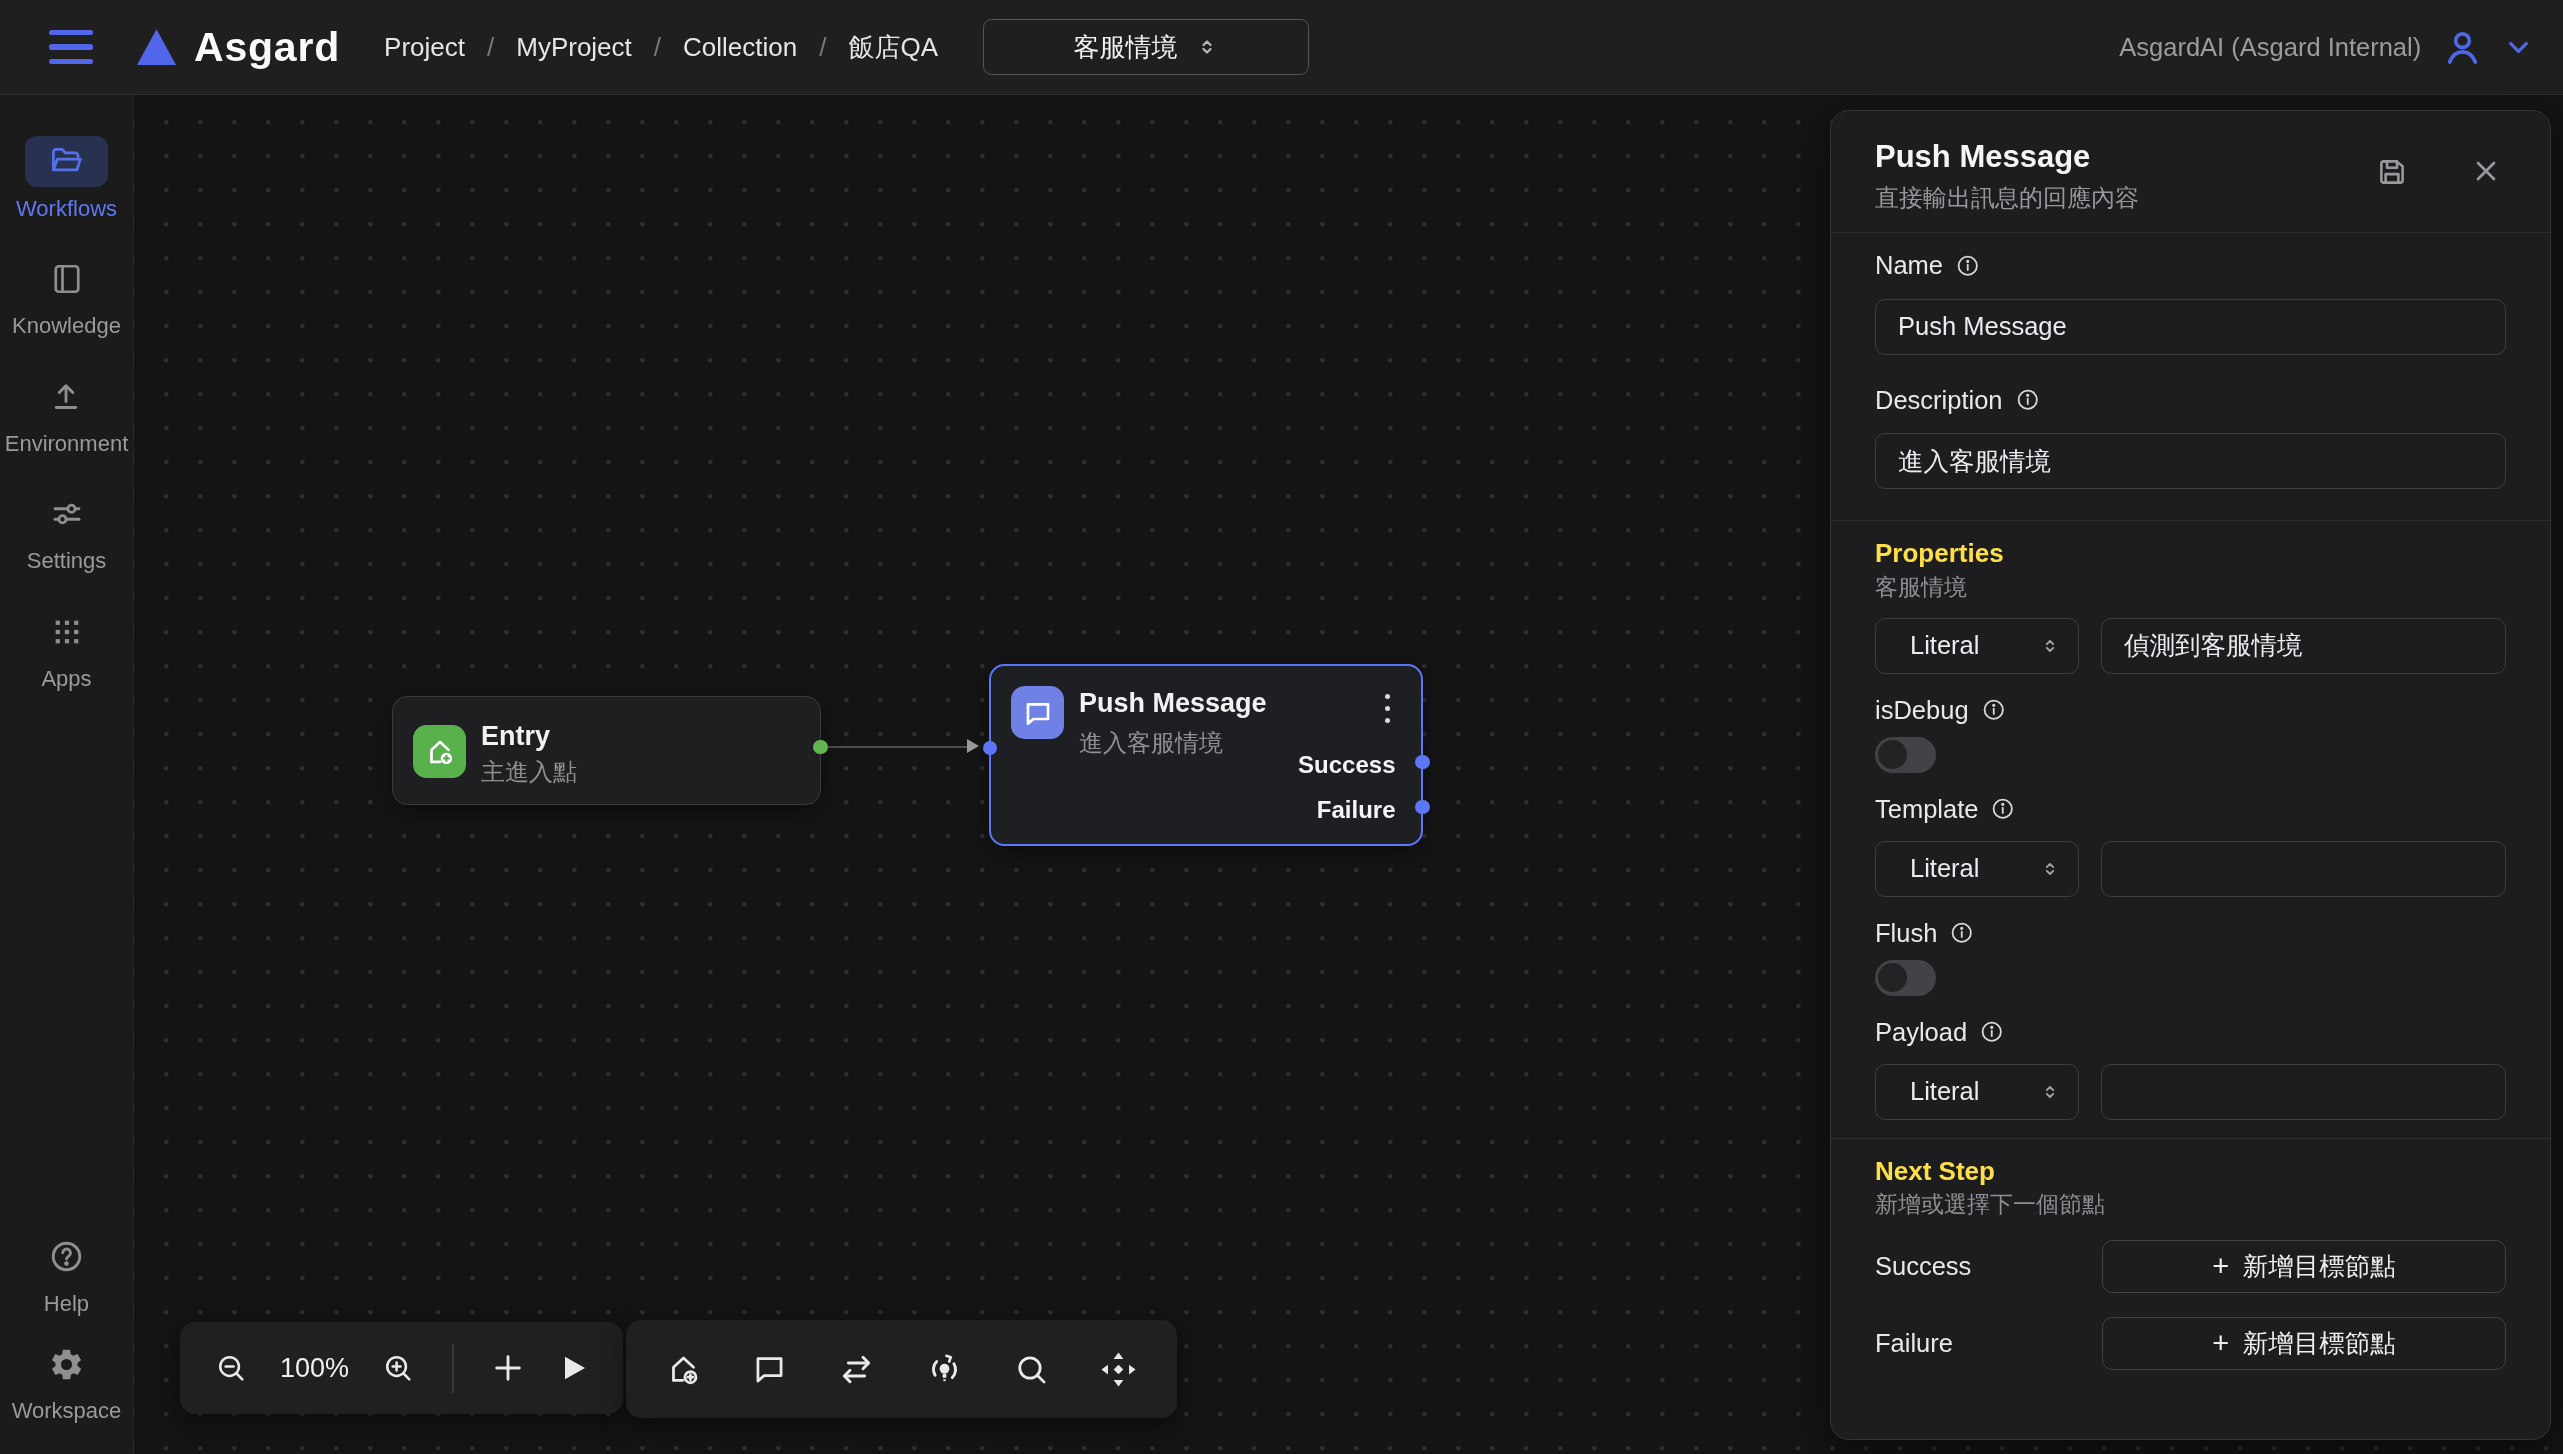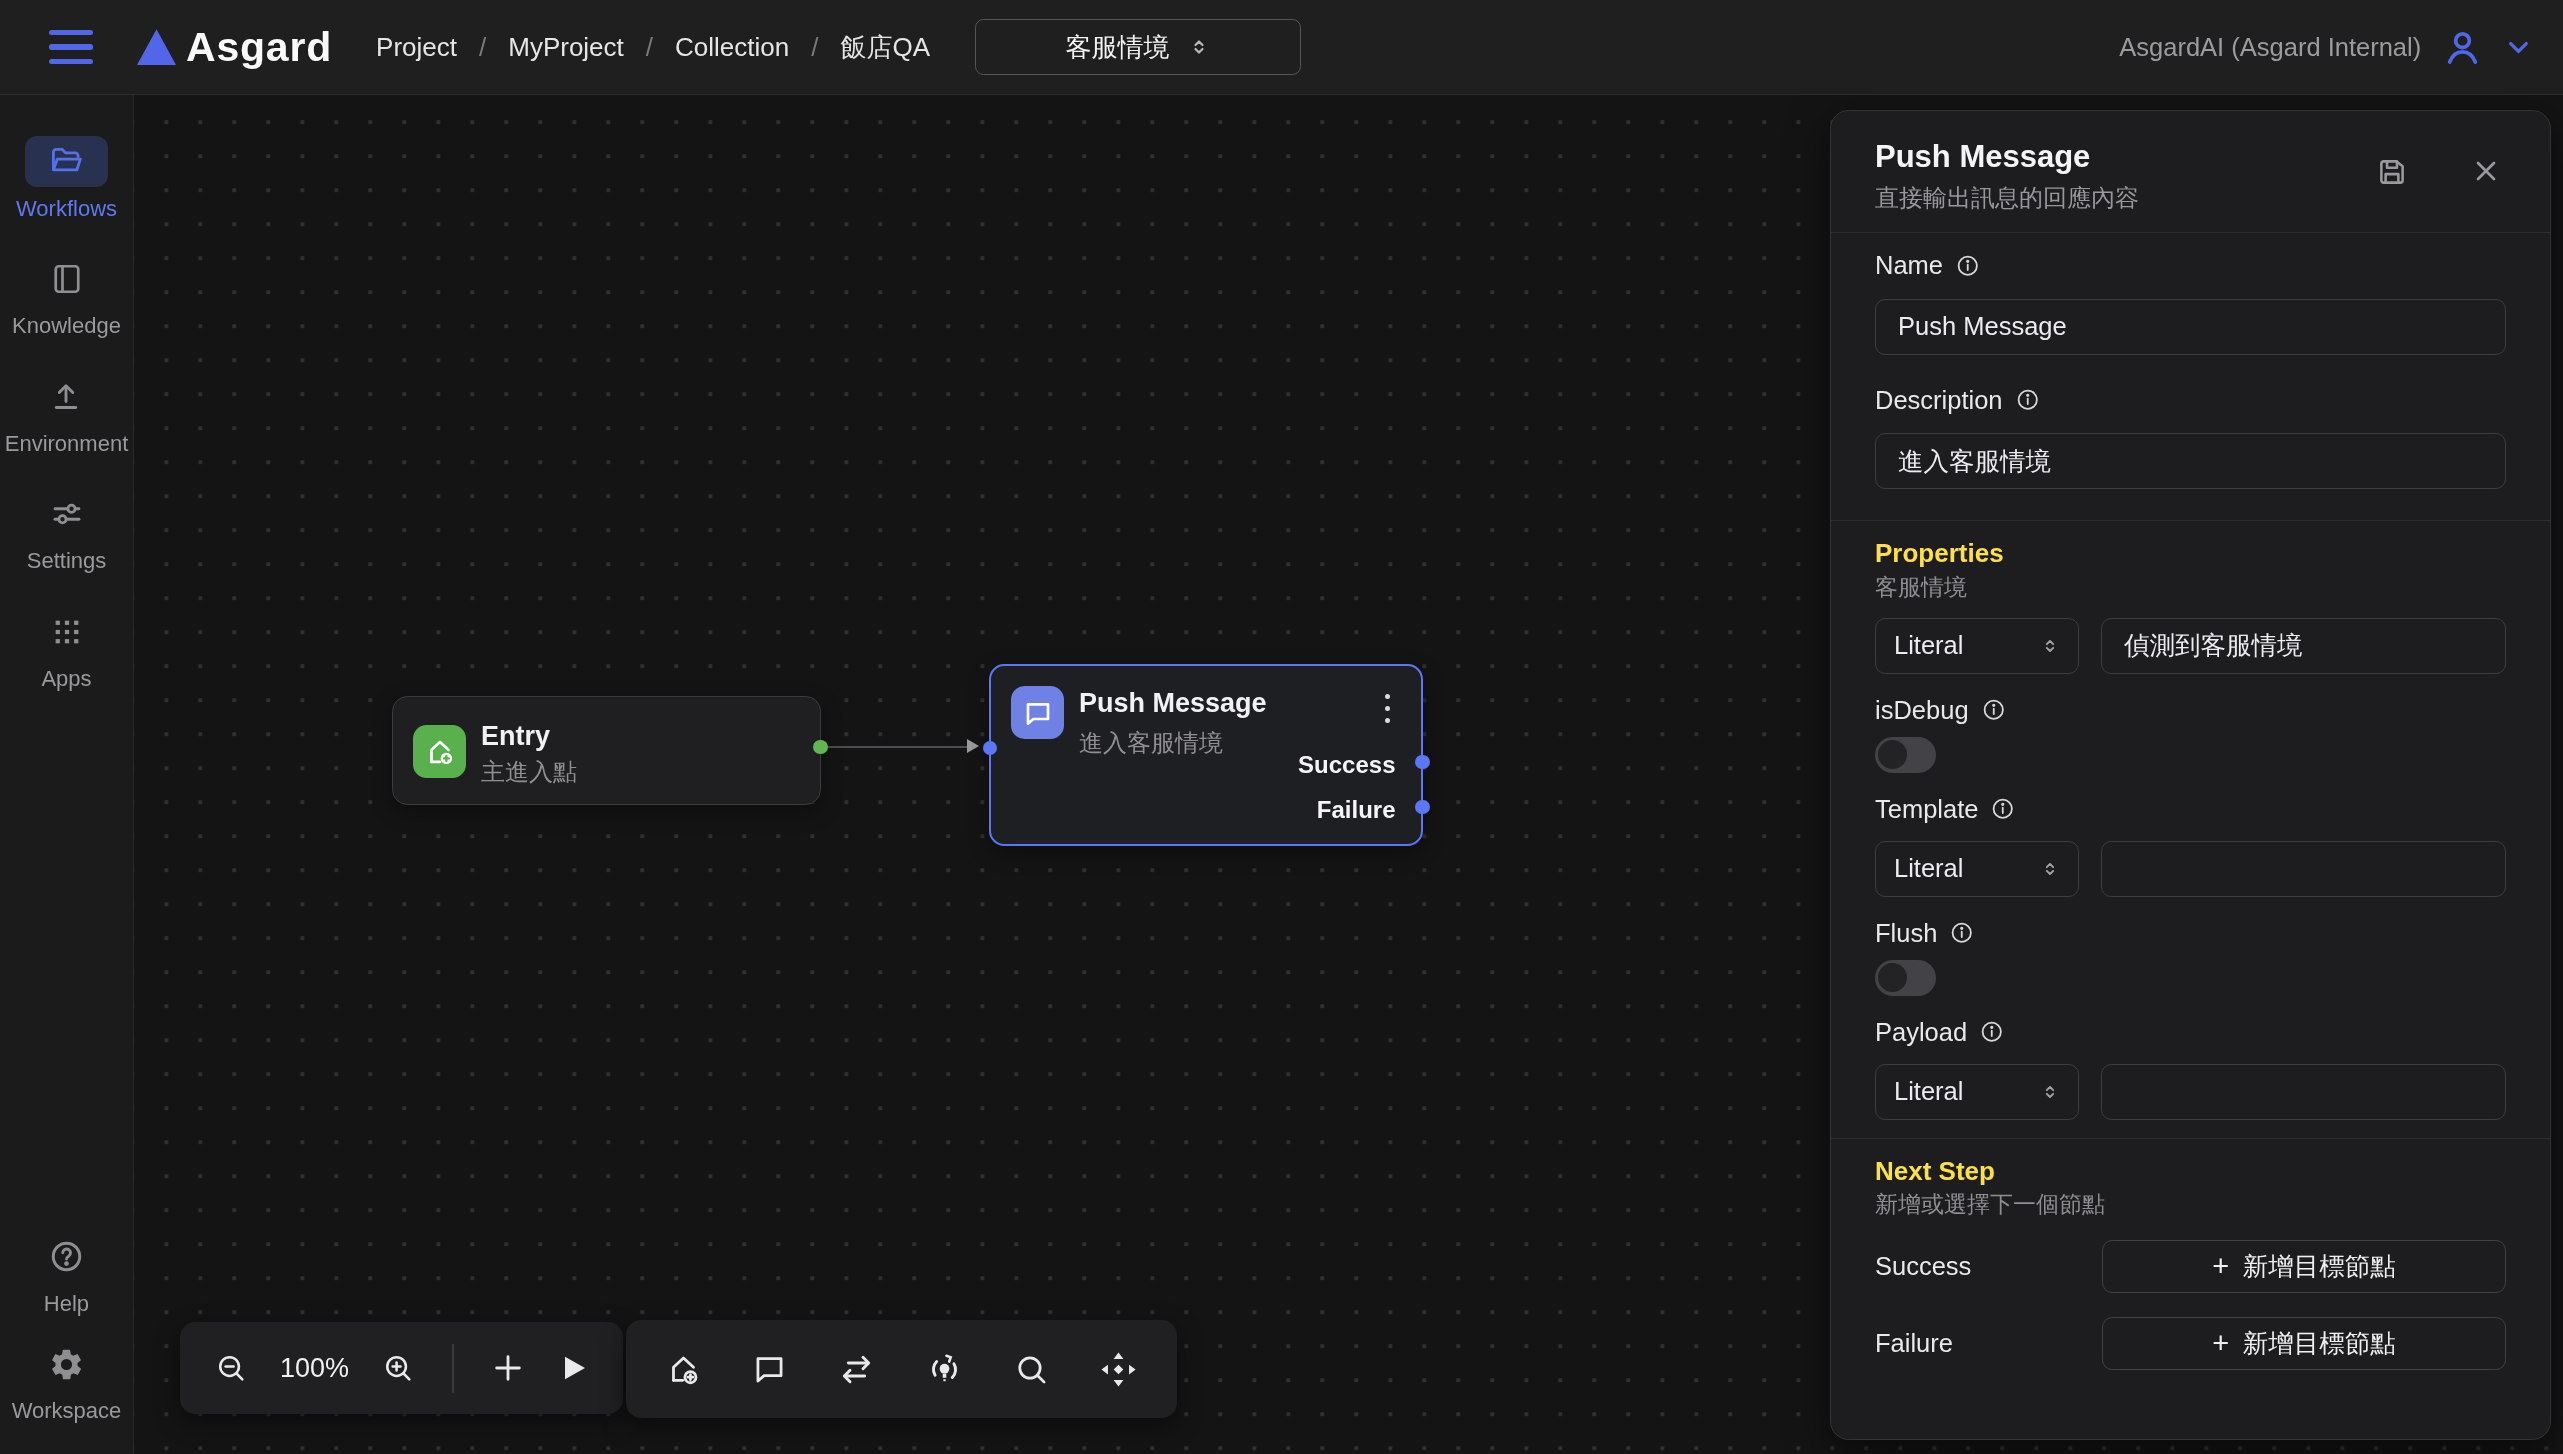--- a/index.html
+++ b/index.html
@@ -12,21 +12,21 @@
   svg { display:block; }
 
   
   #header {
     position:absolute; left:0; top:0; width:2563px; height:95px;
     background:#1f1f20; border-bottom:1.7px solid #2d2d2f;
     display:flex; align-items:center; z-index:30;
   }
   .menu-btn { margin-left:49px; width:44px; height:34px; display:flex; flex-direction:column; justify-content:space-between; cursor:pointer; }
   .menu-btn span { display:block; height:5.1px; border-radius:2.5px; background:#5166e8; }
-  .logo-wrap { display:flex; align-items:center; margin-left:44px; gap:10px; }
+  .logo-wrap { display:flex; align-items:center; margin-left:44px; gap:18px; }
   .logo-title { font-size:41px; font-weight:700; color:#fafafa; letter-spacing:0.8px; }
   .crumbs { display:flex; align-items:center; margin-left:44px; gap:22px; font-size:26px; color:#e6e6e6; }
   .crumb { cursor:pointer; }
   .crumb-sep { color:#7a7a7c; }
   .env-select {
     margin-left:45px; width:326px; height:56px; border:1.7px solid #565658; border-radius:8.5px;
     display:flex; align-items:center; justify-content:center; gap:17px;
     font-size:26px; color:#f2f2f2; cursor:pointer; background:transparent;
   }
   .header-right { margin-left:auto; margin-right:29px; display:flex; align-items:center; gap:20.4px; }
@@ -92,21 +92,21 @@
     width:100%; height:56px; background:transparent; border:1.7px solid #3e3e42; border-radius:10.2px;
     color:#ececf0; font-size:25.5px; padding:0 22px; outline:none;
     font-family:"Liberation Sans","DejaVu Sans",sans-serif;
   }
   .hdiv { border-bottom:1.7px solid #2d2d30; margin:31px -44px 0 -44px; }
   .sec-title { font-size:26px; font-weight:700; color:#fde047; line-height:29px; }
   .sec-sub { font-size:23px; color:#8f8f93; line-height:25.5px; }
   .prop-row { display:flex; gap:22px; }
   .pselect {
     width:204px; min-width:204px; height:56px; border:1.7px solid #3e3e42; border-radius:10.2px;
-    display:flex; align-items:center; justify-content:space-between; padding:0 17px 0 18px;
+    display:flex; align-items:center; justify-content:space-between; padding:0 17px 0 34px;
     font-size:25.5px; color:#ececf0; cursor:pointer;
   }
   .pselect .chev { color:#a2a2a6; }
   .toggle { width:61px; height:36px; border-radius:18px; background:#434347; position:relative; cursor:pointer; }
   .toggle .knob { position:absolute; left:3.4px; top:3.4px; width:29px; height:29px; border-radius:50%; background:#232325; }
   .ns-row { display:flex; align-items:center; }
   .ns-label { width:227px; font-size:25.5px; color:#e9e9eb; }
   .ns-btn {
     flex:1; height:53px; border:1.7px solid #424246; border-radius:10.2px;
     display:flex; align-items:center; justify-content:center; gap:13.6px;

